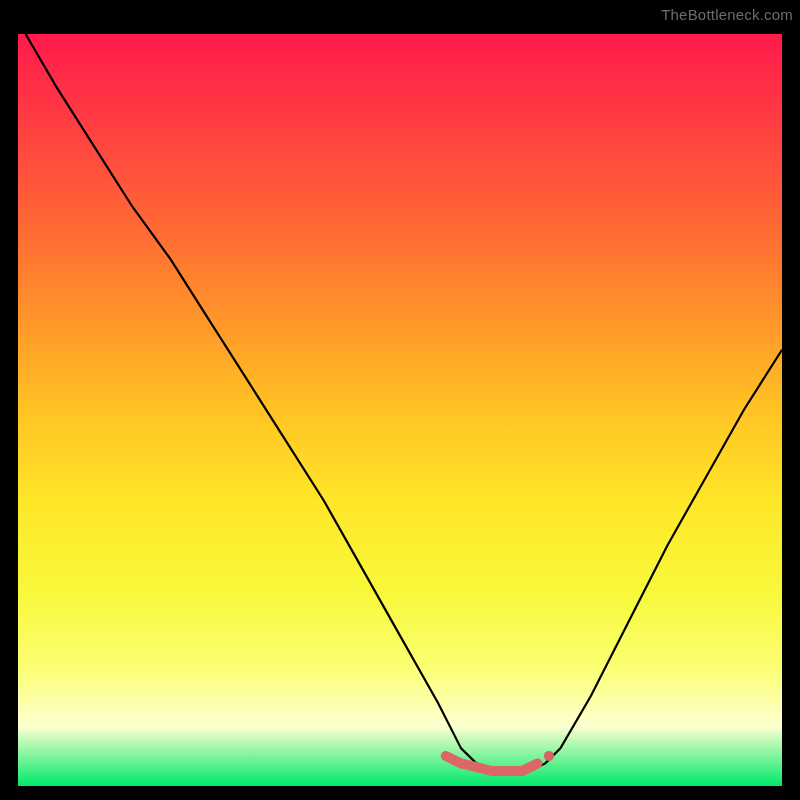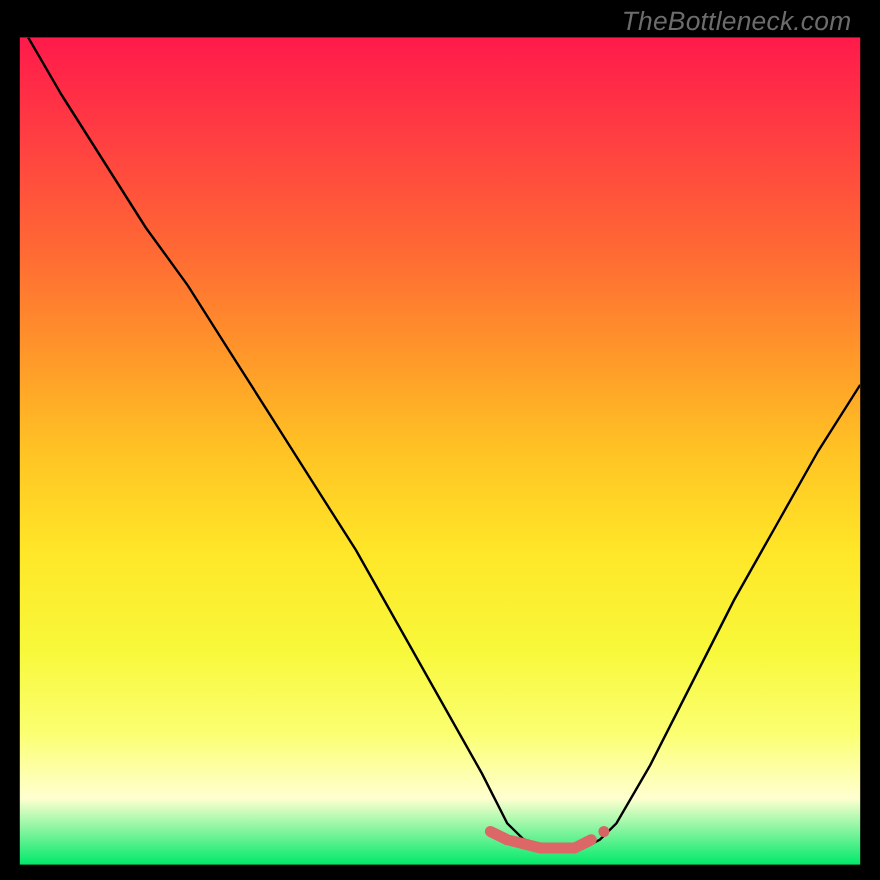--- a/index.html
+++ b/index.html
@@ -35,26 +35,25 @@
       #ffe628 62%,
       #f8f83a 74%,
       #fbff70 84%,
       #ffffd0 92%,
       #00e96a 100%
     );
   }
   .watermark {
     position: absolute;
     top: 6px;
-    right: 26px;
+    right: 7px;
     color: #6c6c6c;
-    font-size: 24px;
+    font-size: 15px;
     font-weight: 500;
     letter-spacing: 0.2px;
-    font-style: italic;
   }
   svg.curve {
     position: absolute;
     left: 0;
     top: 0;
     width: 764px;
     height: 752px;
   }
 </style>
 </head>

